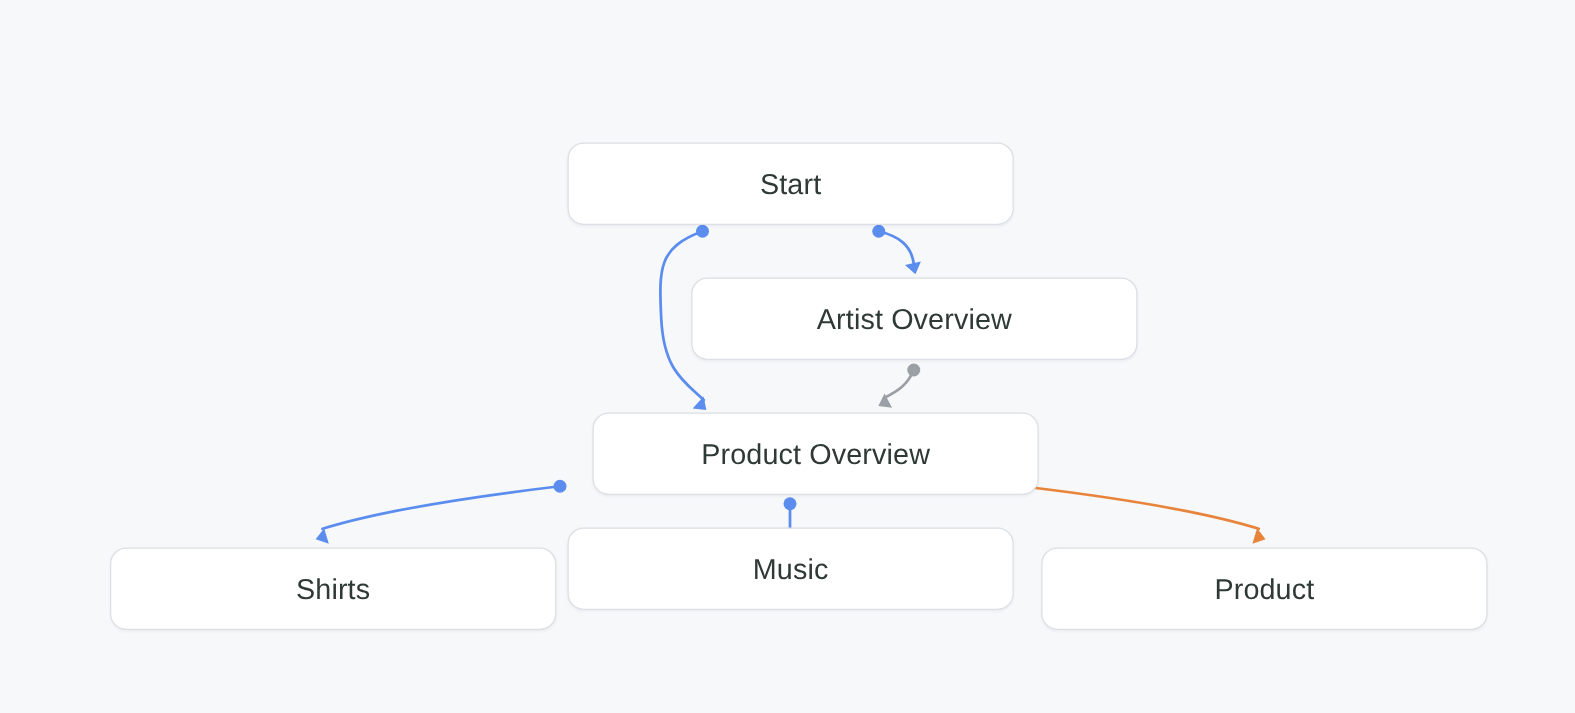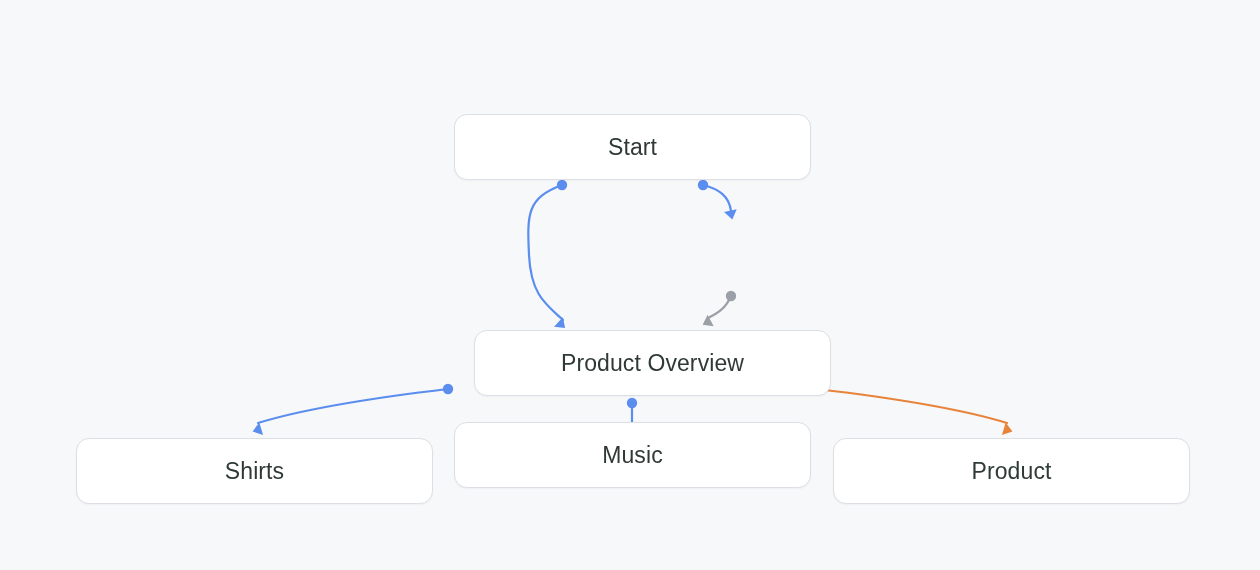--- a/index.html
+++ b/index.html
@@ -83,26 +83,29 @@
         <path d="M 817 389 C 885 397, 955 407, 1007 423" fill="none" stroke="#e8833a" stroke-width="2.2" stroke-linecap="round"></path>
         <circle cx="817" cy="389" r="5.2" fill="#e8833a"></circle>
         <path d="M -6.5 -7.5 L 6.5 -7.5 L 0 1.5 Z" fill="#e8833a" transform="translate(1011,431) rotate(-73.31510329049053)"></path>
       </g>
     </svg>
 
   <div class="node" style="left: 454px; top: 114px; width: 357px; height: 66px;">
     <span class="node-label">Start</span>
   </div>
 
+  <div class="node" style="left: 553px; top: 222px; width: 357px; height: 66px;">
+    <span class="node-label">Artist Overview</span>
+  </div>
 
   <div class="node" style="left: 454px; top: 330px; width: 357px; height: 66px; margin-left: 20px;">
     <span class="node-label">Product Overview</span>
   </div>
 
-  <div class="node" style="left: 76px; top: 438px; width: 357px; height: 66px;">
+  <div class="node" style="left: 88px; top: 438px; width: 357px; height: 66px;">
     <span class="node-label">Shirts</span>
   </div>
 
   <div class="node" style="left: 454px; top: 422px; width: 357px; height: 66px;">
     <span class="node-label">Music</span>
   </div>
 
   <div class="node" style="left: 833px; top: 438px; width: 357px; height: 66px;">
     <span class="node-label">Product</span>
   </div>

